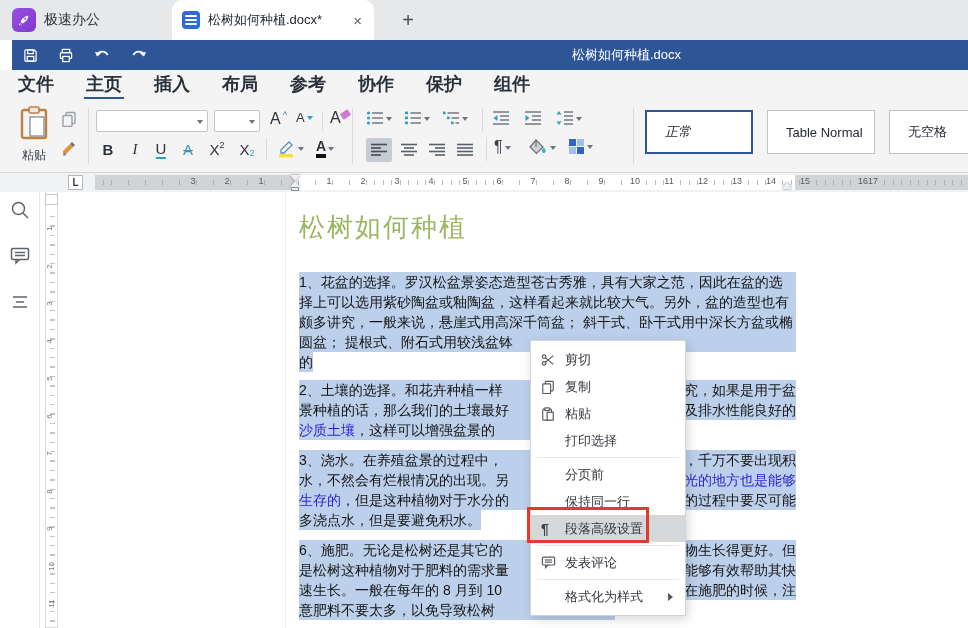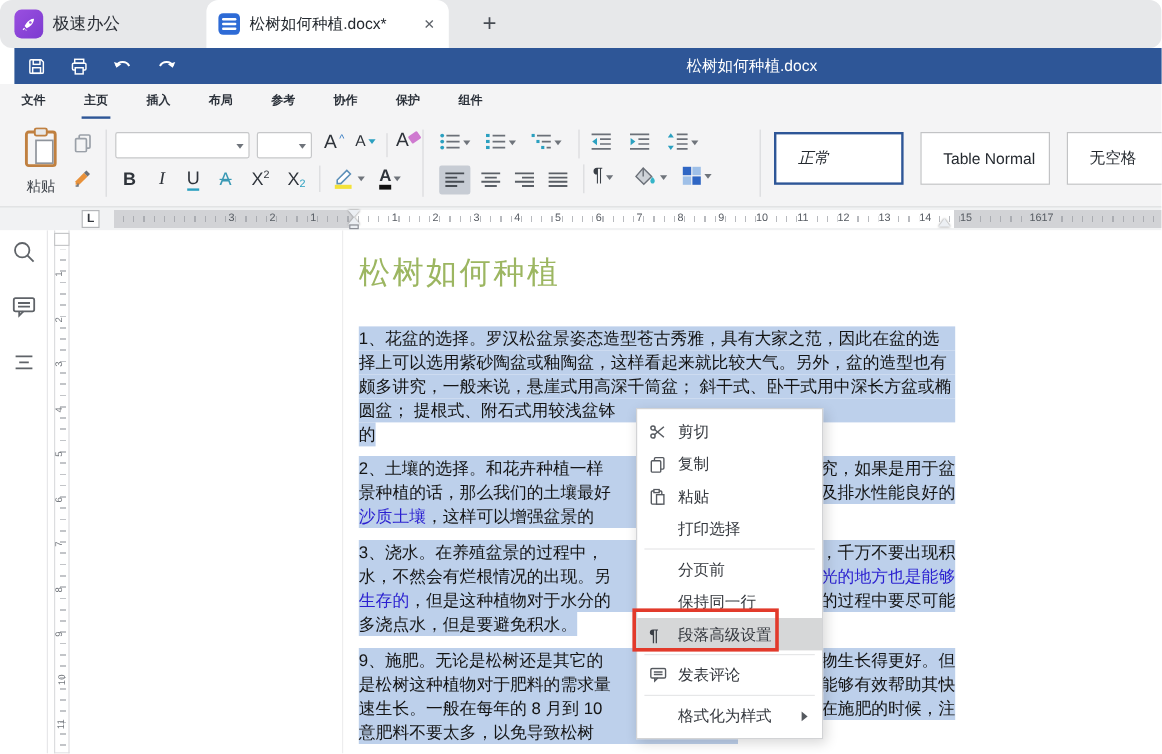--- a/index.html
+++ b/index.html
@@ -8,37 +8,37 @@
     --ribbonbg:#f4f4f5; --ink:#24292f;
   }
   *{box-sizing:border-box;}
   html,body{margin:0;padding:0;}
   body{
     width:968px;height:628px;overflow:hidden;position:relative;background:#fff;
     font-family:"Liberation Sans","DejaVu Sans",sans-serif;-webkit-font-smoothing:antialiased;
   }
   svg{display:block;}
   
-  .tabbar{position:absolute;left:0;top:0;width:968px;height:40px;background:#e7e8ea;display:flex;align-items:center;border-radius:10px;}
+  .tabbar{position:absolute;left:0;top:0;width:968px;height:40px;background:#e7e8ea;display:flex;align-items:center;}
   .logo{width:24px;height:24px;margin:0 8px 0 12px;border-radius:6px;background:linear-gradient(135deg,#9a4fe0,var(--purple));display:flex;align-items:center;justify-content:center;}
   .appname{font-size:14px;color:#2b2f36;}
   .tabsep{width:1px;height:22px;background:#c7c9ce;margin-left:96px;}
   .doctab{position:absolute;left:172px;top:0;width:202px;height:40px;background:#fff;border-radius:10px 10px 0 0;display:flex;align-items:center;padding:0 10px;}
   .dticon{width:18px;height:18px;border-radius:4px;background:var(--tabblue);display:flex;flex-direction:column;justify-content:center;gap:2px;padding:0 3px;}
   .dticon i{display:block;height:2px;background:#fff;border-radius:1px;}
   .dtname{font-size:13px;color:#24292f;margin-left:8px;flex:1;white-space:nowrap;overflow:hidden;}
   .dtclose{font-size:15px;color:#5f646b;padding:0 2px;cursor:default;}
   .newtab{position:absolute;left:394px;top:0;width:28px;height:40px;font-size:20px;color:#474c53;display:flex;align-items:center;justify-content:center;}
   
   .bluebar{position:absolute;left:12px;top:40px;width:968px;height:30px;background:var(--blue);display:flex;align-items:center;}
   .qbtn{width:36px;height:30px;display:flex;align-items:center;justify-content:center;}
   .bluetitle{position:absolute;left:560px;top:0;height:30px;line-height:30px;font-size:13px;color:#fff;transform:translateX(-0%);}
   
   .menurow{position:absolute;left:0;top:70px;width:968px;height:30px;background:var(--ribbonbg);display:flex;padding-left:2px;}
-  .mtab{padding:0 16px;line-height:29px;font-size:10px;font-weight:700;color:#2b313a;position:relative;}
+  .mtab{padding:0 16px;line-height:29px;font-size:18px;font-weight:700;color:#2b313a;position:relative;}
   .mtab.active::after{content:"";position:absolute;left:14px;right:14px;bottom:1px;height:2px;background:var(--blue);}
   
   .ribbon{position:absolute;left:0;top:100px;width:968px;height:73px;background:var(--ribbonbg);border-bottom:1px solid #d6d7d9;}
   .vsep{position:absolute;top:8px;width:1px;height:56px;background:#d9dadc;}
   .rlab{font-size:12px;color:#3a3f46;text-align:center;}
   .pastebtn{position:absolute;left:12px;top:6px;width:44px;height:60px;display:flex;flex-direction:column;align-items:center;justify-content:space-between;padding-bottom:2px;}
   .smicon{position:absolute;width:22px;height:22px;display:flex;align-items:center;justify-content:center;}
   .ddl{position:absolute;height:22px;background:#fff;border:1px solid #c6c7c9;border-radius:2px;display:flex;align-items:center;justify-content:flex-end;padding-right:4px;font-size:12px;color:#333;}
   .caret{width:0;height:0;border:3px solid transparent;border-top:4px solid #6f747b;margin-top:4px;}
   .fbtn{position:absolute;top:36px;height:26px;display:flex;align-items:center;justify-content:center;font-size:15px;color:#2f343b;}
@@ -479,21 +479,21 @@
           <div class="line full"><span class="seg">景种植的话，那么我们的土壤最好</span><span class="sp"></span><span class="seg">疏松以及排水性能良好的</span></div>
           <div class="line"><span class="seg link selbg">沙质土壤</span><span class="seg selbg">，这样可以增强盆景的</span><span class="sp selbg" style="flex: 0 0 90px;"></span></div>
         </div>
         <div class="para">
           <div class="line full"><span class="seg">3、浇水。在养殖盆景的过程中，</span><span class="sp"></span><span class="seg">工作，千万不要出现积</span></div>
           <div class="line full"><span class="seg">水，不然会有烂根情况的出现。另</span><span class="sp"></span><span class="seg link">没有阳光的地方也是能够</span></div>
           <div class="line full"><span class="seg link">生存的</span><span class="seg">，但是这种植物对于水分的</span><span class="sp"></span><span class="seg">浇水的过程中要尽可能</span></div>
           <div class="line"><span class="seg selbg">多浇点水，但是要避免积水。</span></div>
         </div>
         <div class="para">
-          <div class="line full"><span class="seg">9、施肥。无论是松树还是其它的</span><span class="sp"></span><span class="seg">让植物生长得更好。但</span></div>
+          <div class="line full"><span class="seg">6、施肥。无论是松树还是其它的</span><span class="sp"></span><span class="seg">让植物生长得更好。但</span></div>
           <div class="line full"><span class="seg">是松树这种植物对于肥料的需求量</span><span class="sp"></span><span class="seg">施肥能够有效帮助其快</span></div>
           <div class="line full"><span class="seg">速生长。一般在每年的 8 月到 10</span><span class="sp"></span><span class="seg">作。在施肥的时候，注</span></div>
           <div class="line"><span class="seg selbg">意肥料不要太多，以免导致松树</span><span class="sp selbg" style="flex: 0 0 120px;"></span></div>
         </div>
       </div>
   </div>
 </div>
 
 <div class="cmenu" id="cmenu">
     <div class="cmi">

